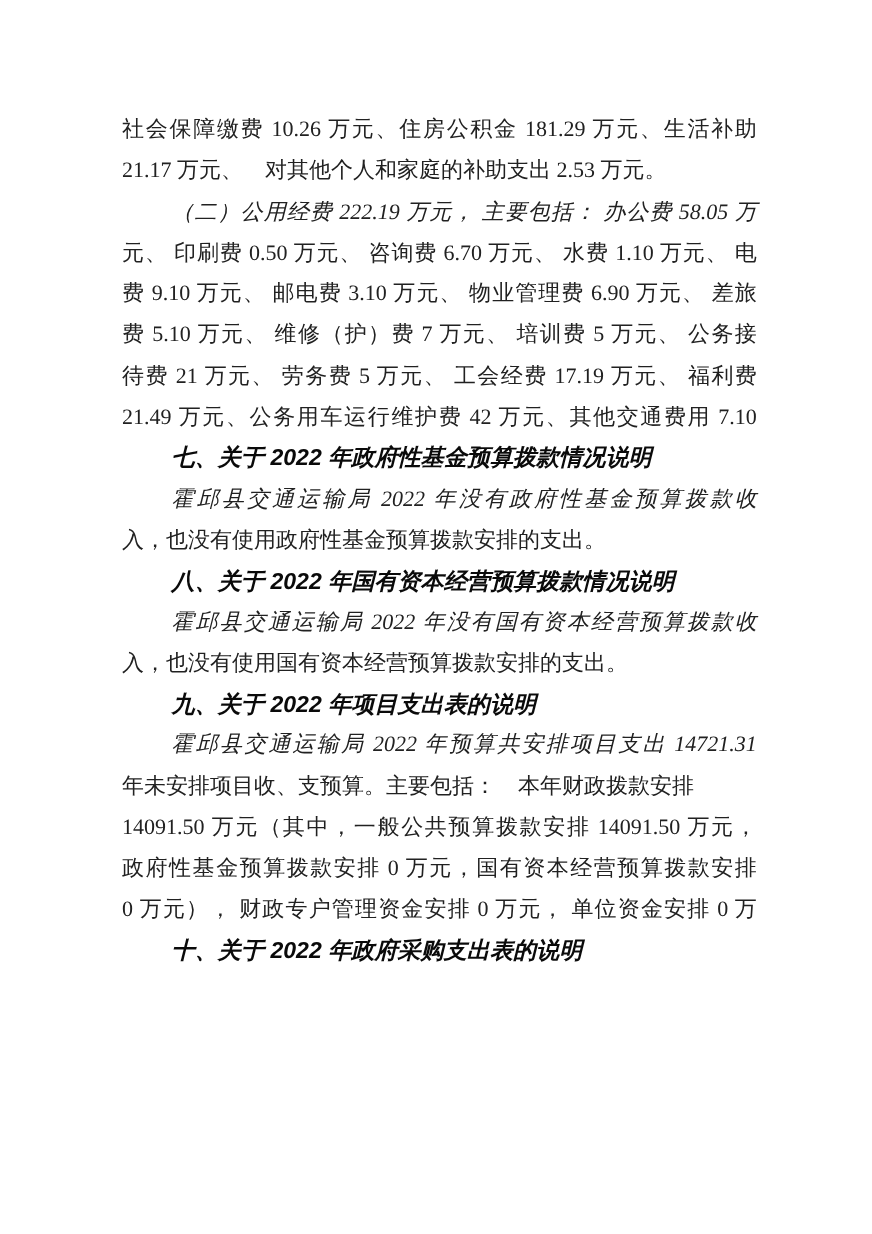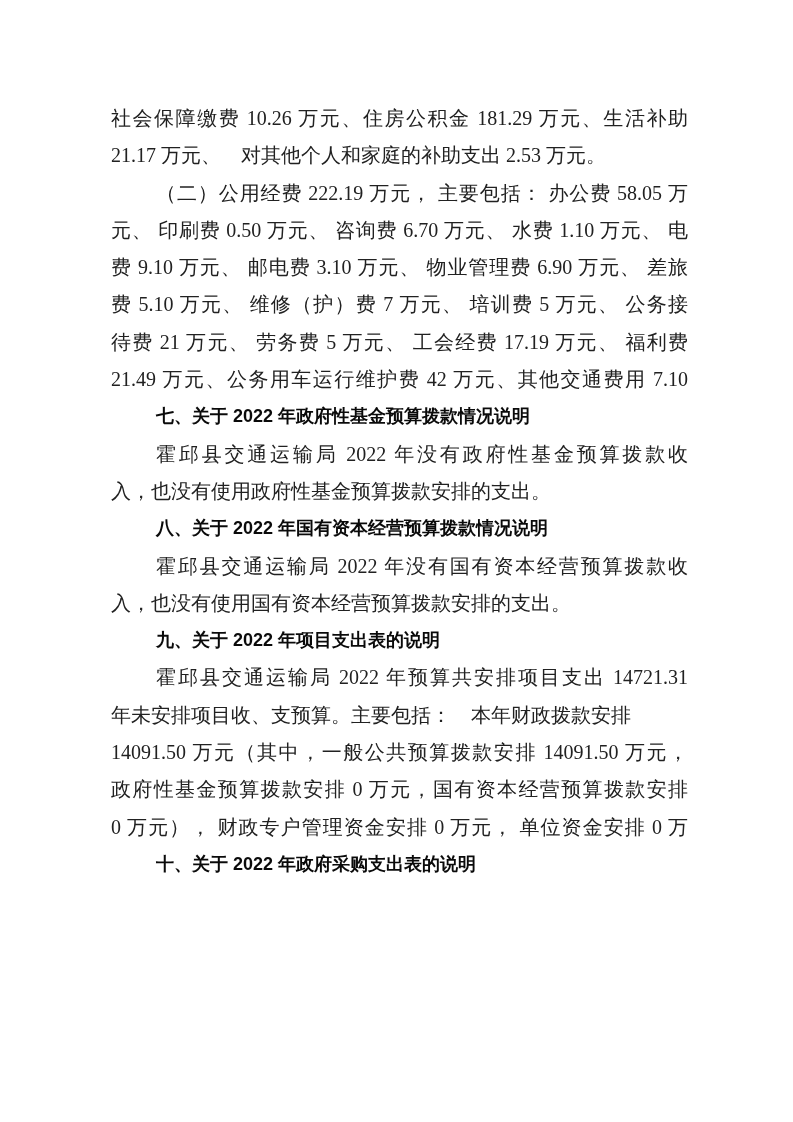--- a/index.html
+++ b/index.html
@@ -24,25 +24,25 @@
     font-size: 20px;
   }
   .line {
     height: 37.3px;
     line-height: 37.3px;
     text-align: justify;
     white-space: normal;
   }
   .line.full  { text-align-last: justify; }
   .line.short { text-align-last: left; }
-  .line.ind   { padding-left: 45px; }
+  .line.ind   { padding-left: 45px; font-style: italic; }
   .line.heading {
     font-family: "Liberation Sans", "DejaVu Sans", sans-serif;
     font-weight: 700;
-    font-size: 18px;
+    font-size: 21px;
     color: #0a0a0a;
   }
   .page-footer {
     position: absolute;
     top: 1019px;
     left: 621px;
     font-size: 12px;
     line-height: 24px;
     color: #8f8f8f;
     font-family: "Liberation Serif", "DejaVu Serif", serif;

